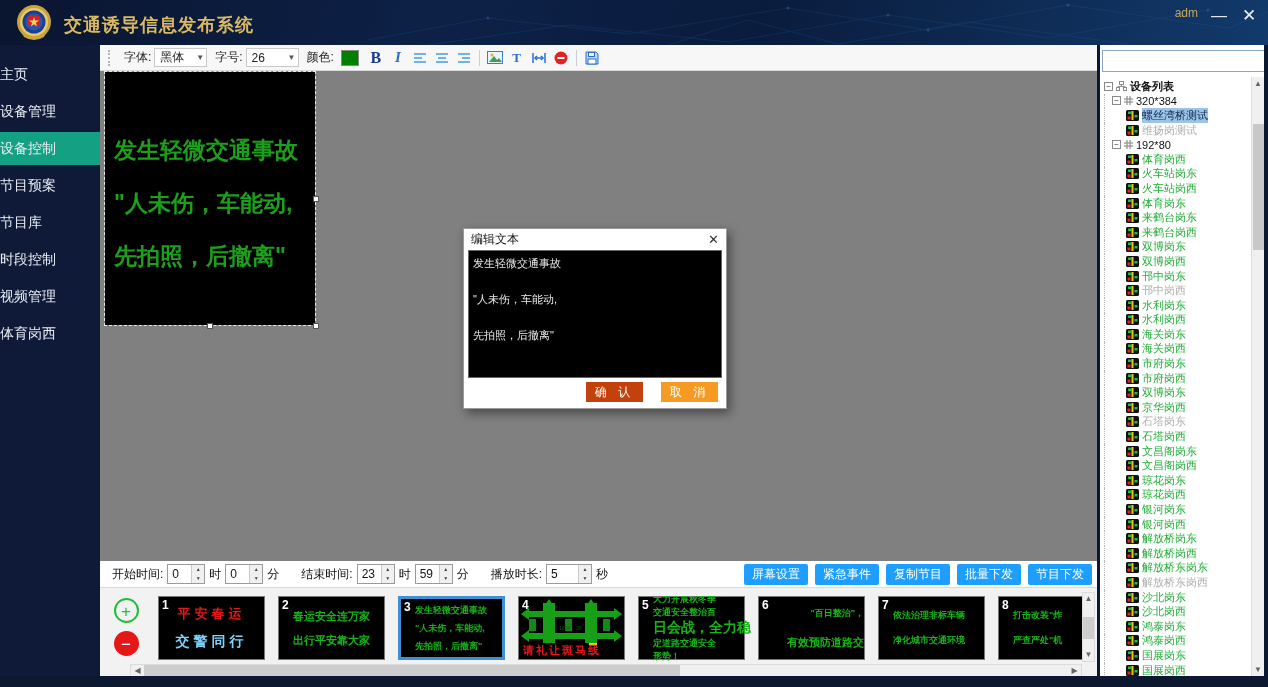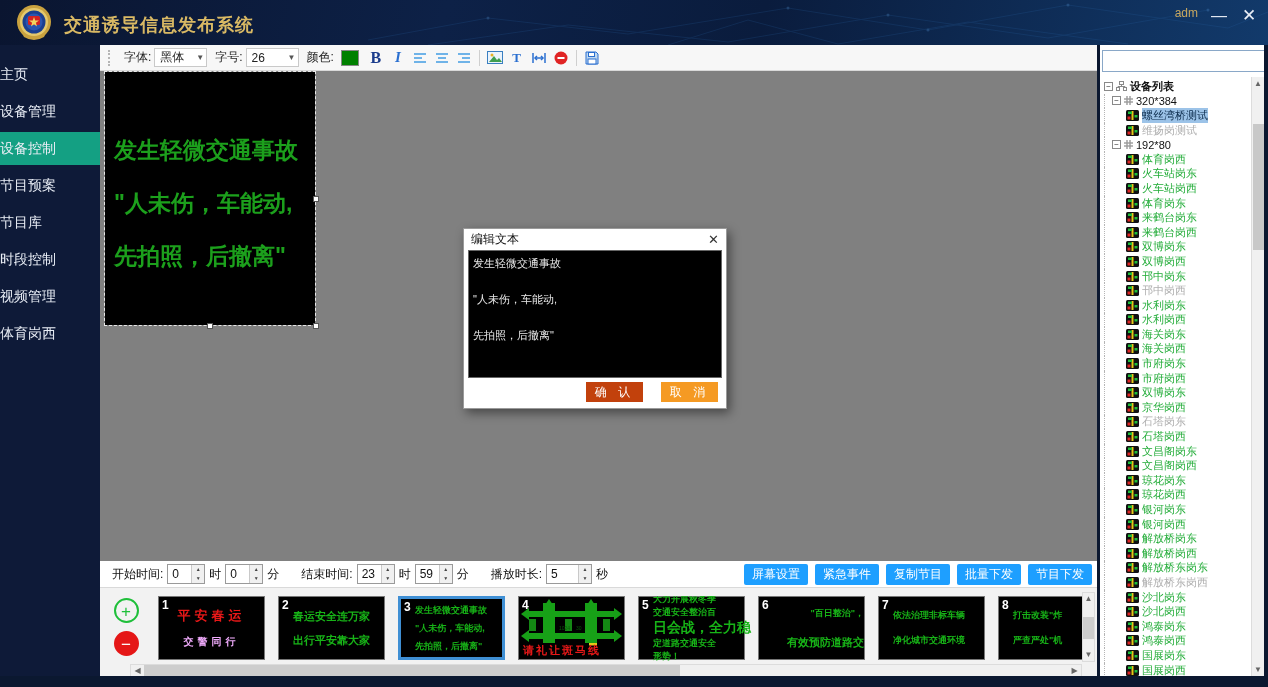--- a/index.html
+++ b/index.html
@@ -355,21 +355,21 @@
     <div class="thumbs-panel">
       <div class="addremove">
         <div class="circle-btn add">+</div>
         <div class="circle-btn remove">−</div>
       </div>
       <div class="thumb-strip">
           <div class="thumb">
             <span class="thumb-num">1</span>
             <div class="thumb-lines" style="gap: 10px; align-items: center; padding-left: 0px; letter-spacing: 4px;">
               <div style="color: rgb(232, 24, 24); font-size: 13px;">平安春运</div>
-              <div style="color: #f0abfc; font-size: 10px;">交警同行</div>
+              <div style="color: #7dd3fc; font-size: 14px;">交警同行</div>
             </div>
           </div>
           <div class="thumb">
             <span class="thumb-num">2</span>
             <div class="thumb-lines" style="gap: 9px;">
               <div style="color: rgb(23, 179, 23); font-size: 11px;">春运安全连万家</div>
               <div style="color: rgb(23, 179, 23); font-size: 11px;">出行平安靠大家</div>
             </div>
           </div>
           <div class="thumb selected">

